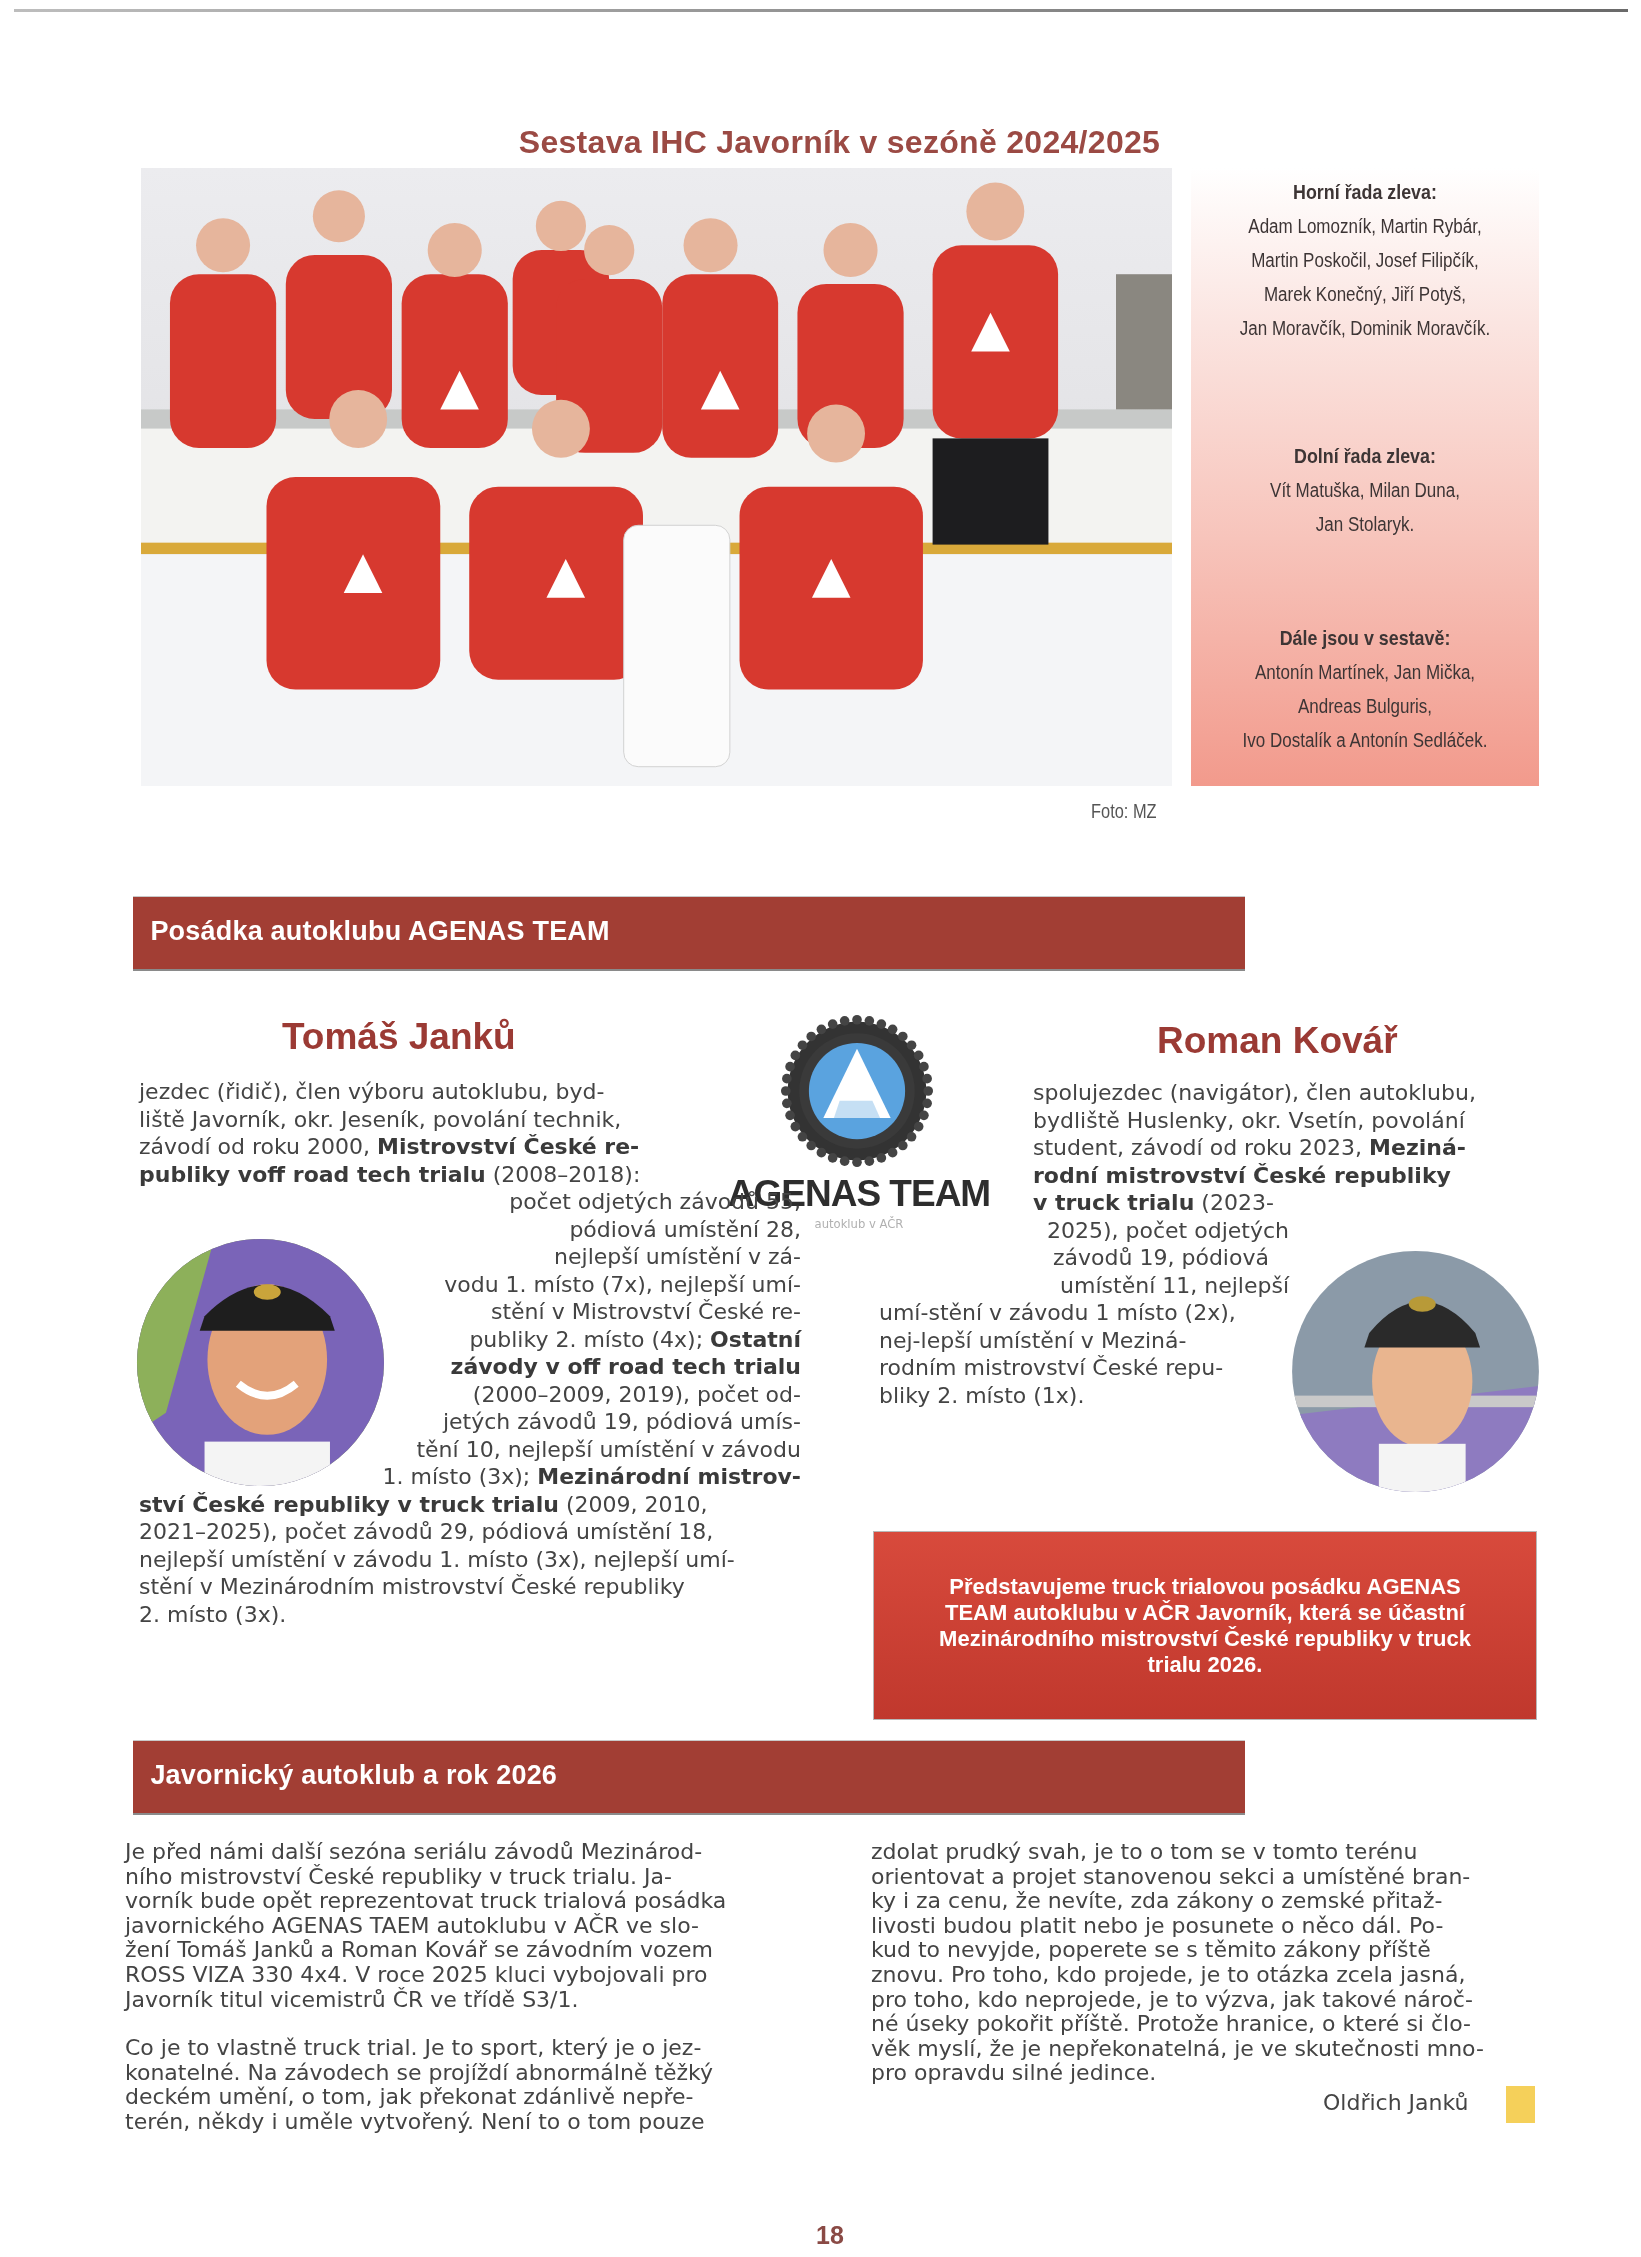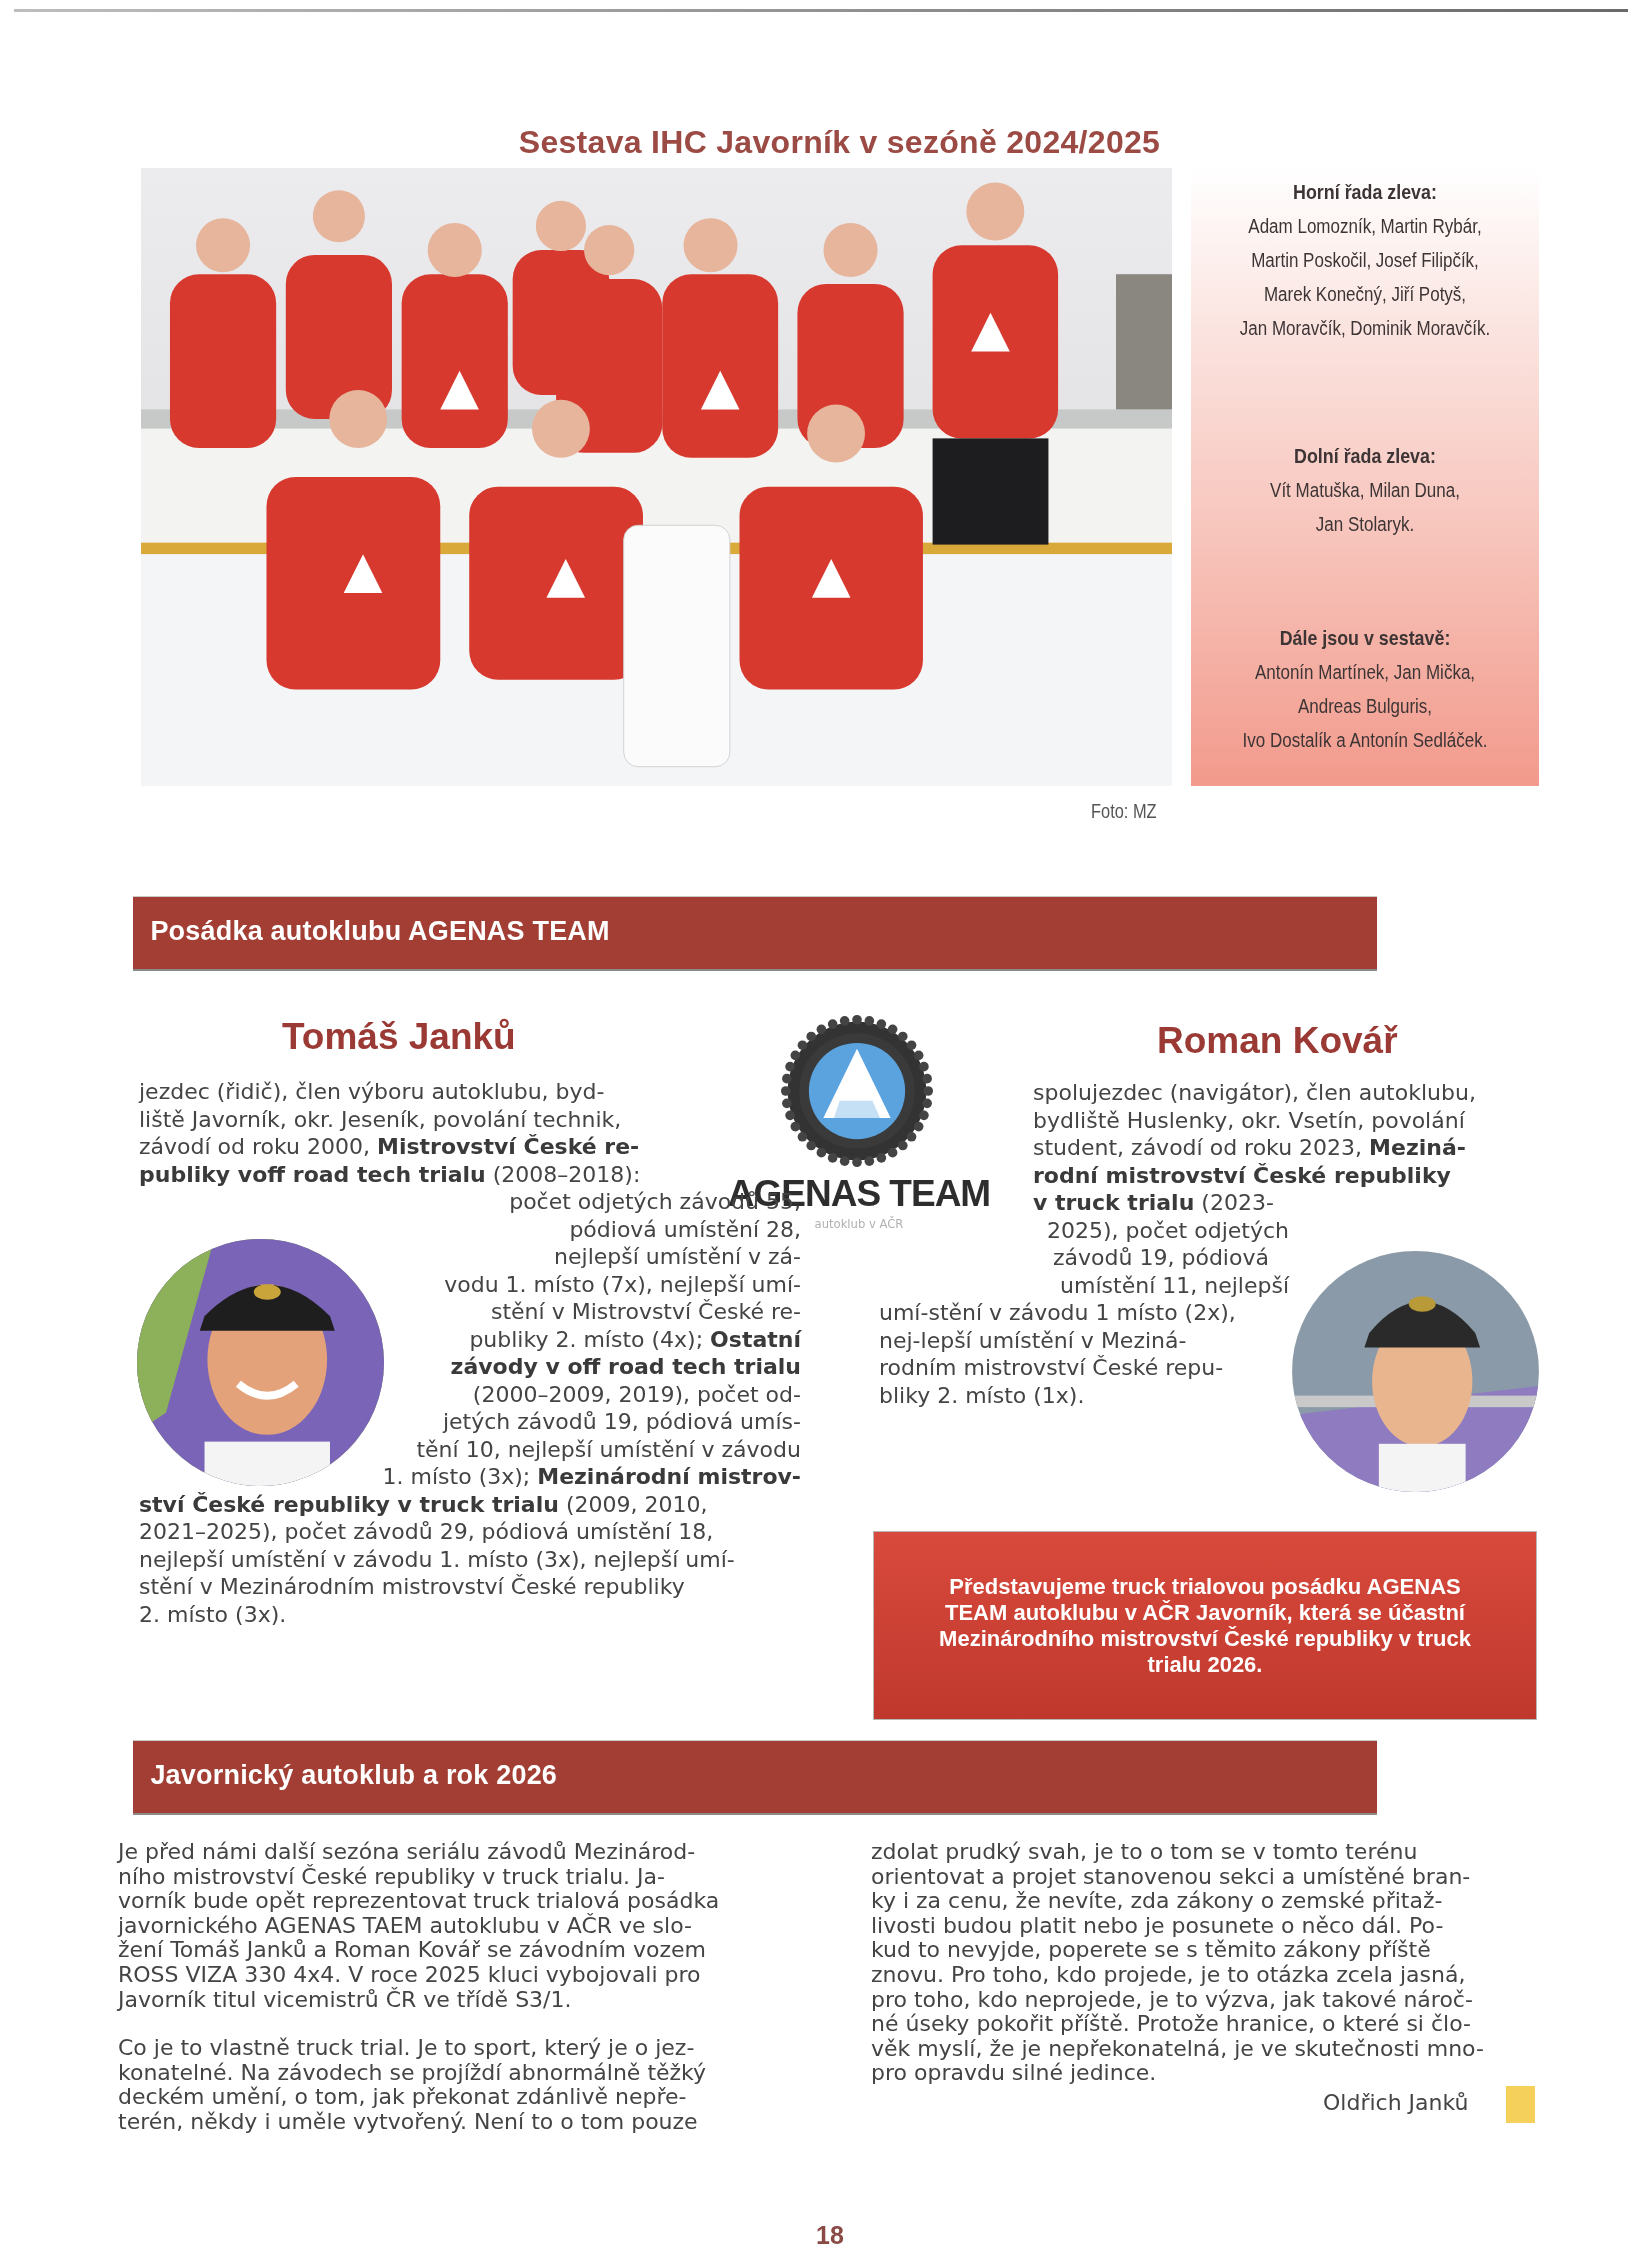--- a/index.html
+++ b/index.html
@@ -21,21 +21,21 @@
     background: linear-gradient(180deg, #ffffff 0%, #fbe5e1 25%, #f7c4bb 60%, #f29a8c 100%);
     text-align: center; font-family: "Liberation Sans", sans-serif; color: #3d3535; }
   .roster-group { position: absolute; left: 0; width: 100%; }
   .roster-head { font-weight: bold; font-size: 21px; line-height: 35px; transform: scaleX(0.85); }
   .roster-names { font-size: 20px; line-height: 34px; transform: scaleX(0.85); padding: 0 3.9px; }
 
   .photo-credit { position: absolute; left: 1091px; top: 801px; font-family: "Liberation Sans", sans-serif;
     font-size: 19.3px; color: #555; transform: scaleX(0.85); transform-origin: left; }
 
   
-  .section-bar { position: absolute; left: 133px; width: 1244px; height: 75px; background: #a23e34;
+  .section-bar { position: absolute; left: 133px; width: 1112px; height: 75px; background: #a23e34;
     border-bottom: 2.9px solid #8a8a8a; border-top: 1.9px solid #c9c9c9; }
   .section-bar .label { position: absolute; left: 17.4px; top: 19.3px; font-family: "Liberation Sans", sans-serif;
     font-weight: bold; font-size: 27px; color: #ffffff; letter-spacing: 0.2px; }
 
   .person-name { position: absolute; font-family: Liberation Sans, sans-serif; font-weight: bold;
     font-size: 37px; color: #9b3a34; }
 
   .bio { position: absolute; font-family: "DejaVu Sans", sans-serif; font-size: 22px; line-height: 27.5px;
     color: #444; text-align: justify; }
   .bio b { color: #3a3a3a; }
@@ -273,21 +273,21 @@
   </div>
 
 <div class="promo-box">
   <div class="promo-text">Představujeme truck trialovou posádku AGENAS TEAM autoklubu v AČR Javorník, která se účastní Mezinárodního mistrovství České republiky v truck trialu 2026.</div>
 </div>
 
 <div class="section-bar" style="top:1740px;">
   <span class="label">Javornický autoklub a rok 2026</span>
 </div>
 
-<div class="article-col" id="article-left" style="left:118px; top:1840px; width:668px;">
+<div class="article-col" id="article-left" style="left:125px; top:1840px; width:668px;">
     <p>
       <span class="ln">Je před námi další sezóna seriálu závodů Mezinárod-</span>
       <span class="ln">ního mistrovství České republiky v truck trialu. Ja-</span>
       <span class="ln">vorník bude opět reprezentovat truck trialová posádka</span>
       <span class="ln">javornického AGENAS TAEM autoklubu v AČR ve slo-</span>
       <span class="ln">žení Tomáš Janků a Roman Kovář se závodním vozem</span>
       <span class="ln">ROSS VIZA 330 4x4. V roce 2025 kluci vybojovali pro</span>
       <span class="ln">Javorník titul vicemistrů ČR ve třídě S3/1.</span>
     </p>
     <p>

